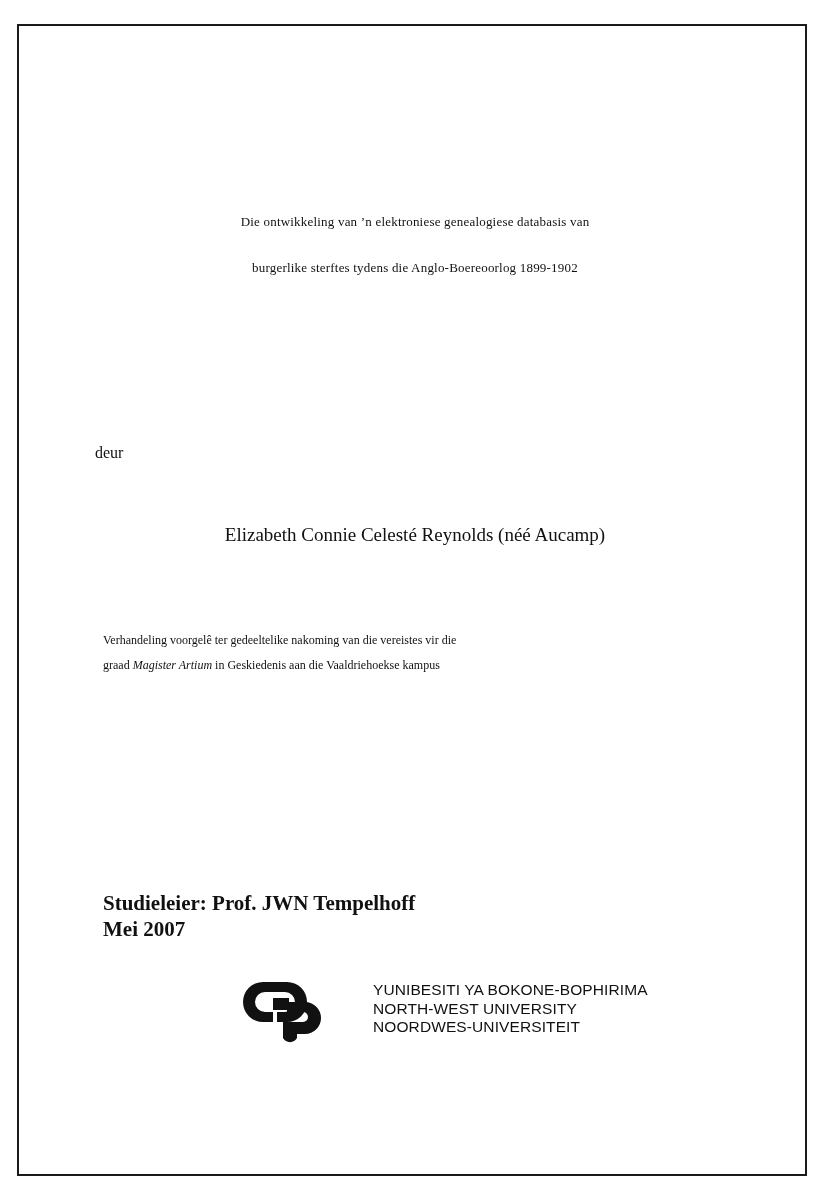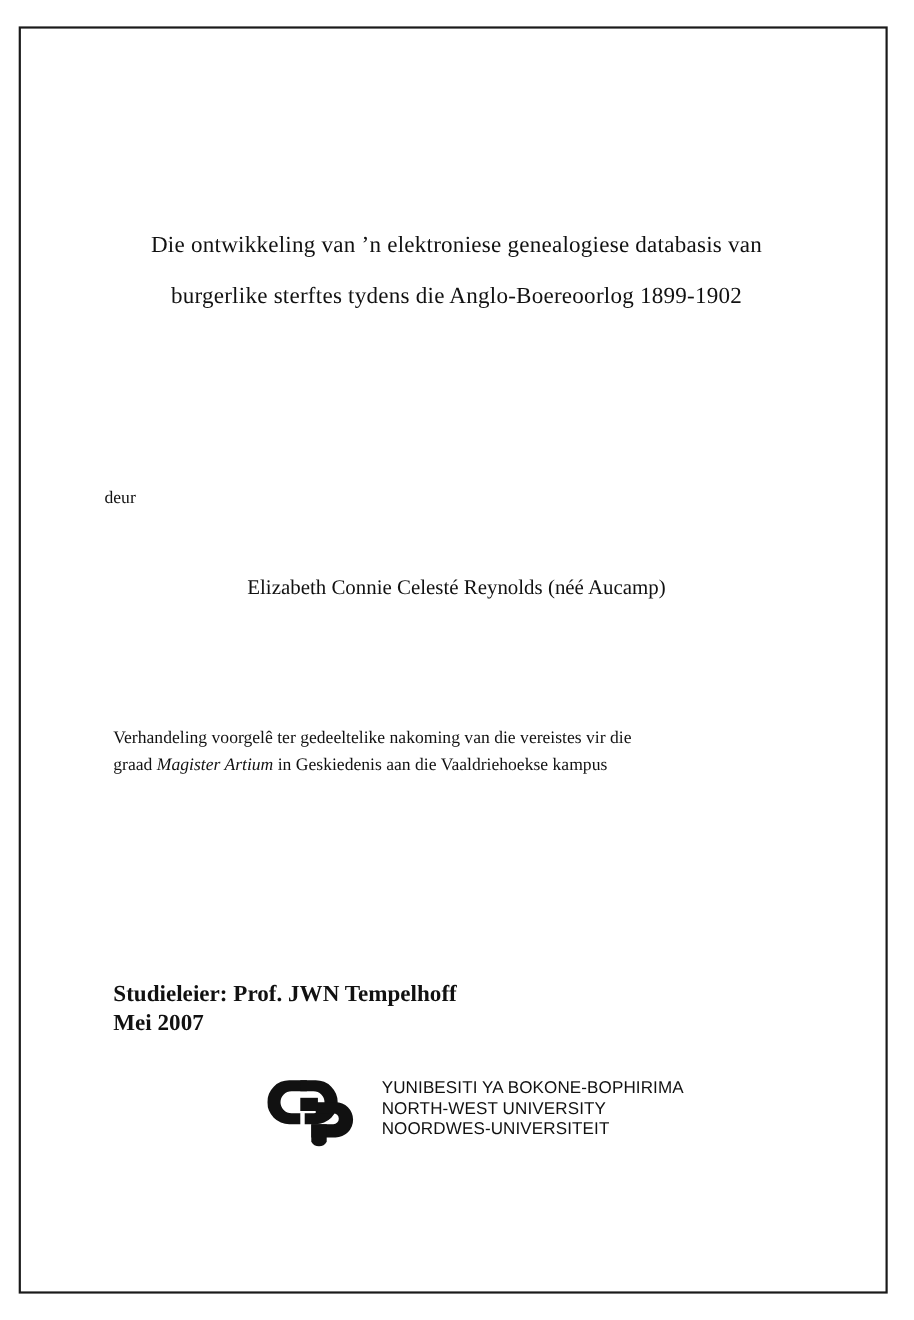--- a/index.html
+++ b/index.html
@@ -36,21 +36,21 @@
     top: 24px;
     width: 640px;
     height: 1152px;
   }
   .title-block {
     position: absolute;
     top: 175px;
     left: 0;
     width: 640px;
     text-align: center;
-    font-size: 21px;
+    font-size: 13px;
     line-height: 46px;
     letter-spacing: 0.2px;
   }
   .title-line {
     white-space: nowrap;
   }
   .deur {
     position: absolute;
     top: 420px;
     left: 0;
@@ -60,24 +60,24 @@
   .author {
     position: absolute;
     top: 500px;
     left: 0;
     width: 640px;
     text-align: center;
     font-size: 19px;
   }
   .statement {
     position: absolute;
-    top: 634px;
+    top: 604px;
     left: 8px;
     width: 622px;
-    font-size: 16px;
+    font-size: 12px;
     line-height: 25px;
     text-align: justify;
   }
   .statement .l3 {
     text-align: left;
   }
   .statement em {
     margin-top: 15px;
   }
   .supervisor {
@@ -98,21 +98,21 @@
   }
   .logo-mark {
     position: absolute;
     left: 0;
     top: 2px;
     width: 110px;
     height: 72px;
   }
   .logo-text {
     position: absolute;
-    left: 104px;
+    left: 130px;
     top: 5px;
     font-family: "Liberation Sans", sans-serif;
     font-size: 15.5px;
     line-height: 18.5px;
     letter-spacing: 0.1px;
     color: #111;
     white-space: nowrap;
   }
 </style>
 </head>

